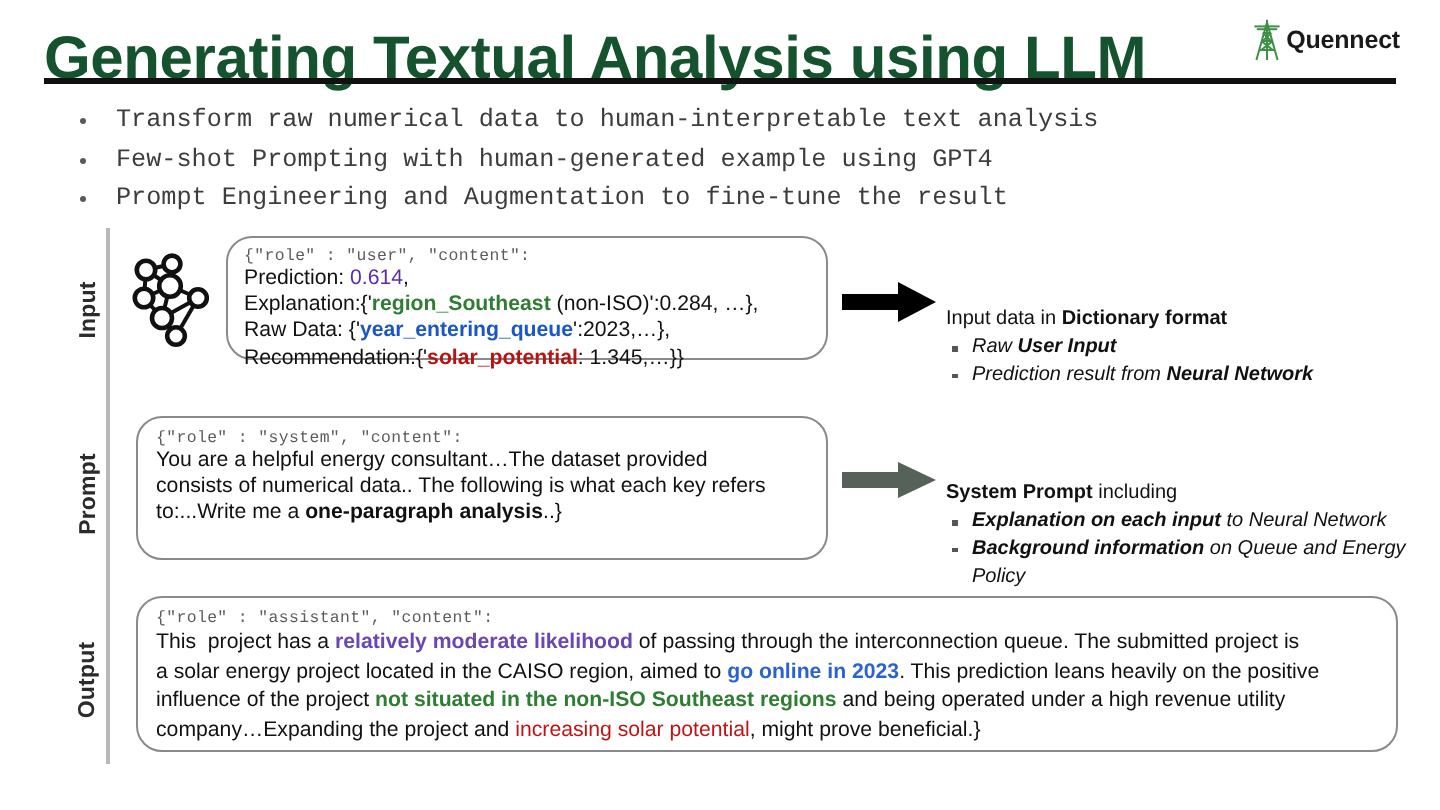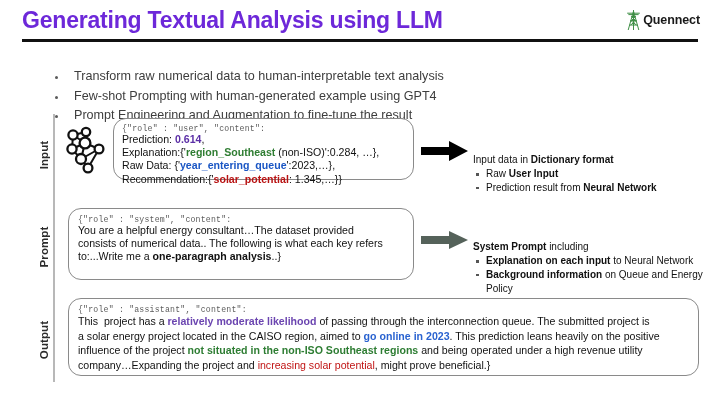--- a/index.html
+++ b/index.html
@@ -19,26 +19,26 @@
   
   .header {
     position: absolute;
     left: 0; top: 0;
     width: 720px;
     height: 44px;
   }
   .slide-title {
     position: absolute;
     left: 22px;
-    top: 6px;
-    font-size: 23px;
+    top: 16px;
+    font-size: 30px;
     font-weight: bold;
     letter-spacing: -0.2px;
     line-height: 28px;
-    color: #6d28d9;
+    color: #14532d;
     white-space: nowrap;
   }
   .title-rule {
     position: absolute;
     left: 22px;
     top: 39px;
     width: 676px;
     height: 3px;
     background: #111111;
   }
@@ -71,21 +71,22 @@
   .lead-bullets li {
     font-size: 12.6px;
     line-height: 17px;
     color: #3d3d3d;
     margin: 0 0 2.5px 0;
     padding-left: 6px;
   }
   .lead-bullets {
     list-style: disc;
     padding-left: 18px;
-    margin: 16px;
+    margin: 0;
+    font-family: Liberation Mono, monospace;
   }
   .lead-bullets li::marker { color: #5a5a5a; font-size: 11px; }
 
   
   .diagram {
     position: absolute;
     left: 0;
     top: 112px;
     width: 720px;
     height: 280px;
@@ -145,21 +146,21 @@
     line-height: 13.2px;
     color: #111111;
     white-space: nowrap;
   }
   #box-input .inner  { padding: 5px 0 0 8px; }
   #box-prompt .inner { padding: 6px 0 0 9px; }
   #box-output .inner { padding: 6px 0 0 9px; }
   #box-output .body-line { line-height: 14.6px; }
 
   
-  .c-purple { color: #5b2ea6; font-weight: bold; text-align: center; }
+  .c-purple { color: #5b2ea6; font-weight: normal; text-align: center; }
   .c-green  { color: #2f7d32; font-weight: bold; }
   .c-blue   { color: #1a56c4; font-weight: bold; }
   .c-red    { color: #b81212; font-weight: bold; }
   .c-purple-soft { color: #6b45b0; font-weight: bold; }
   .c-blue-soft   { color: #2a63d0; font-weight: bold; }
   .c-green-soft  { color: #2e7d33; font-weight: bold; }
   .c-red-soft    { color: #c01414; font-weight: normal; text-align: right; }
   .u-bold { font-weight: bold; }
 
   
@@ -184,20 +185,21 @@
     color: #111111;
     margin-top: 36px;
   }
   #notes-input  { left: 473px; top: 5px;  width: 238px; }
   #notes-prompt { left: 473px; top: 92px; width: 238px; }
   .notes .head { margin: 0 0 1px 0; }
   .notes ul {
     list-style: none;
     margin: 0;
     padding: 0;
+    font-style: italic;
   }
   .notes li {
     position: relative;
     padding-left: 13px;
     margin-bottom: 0.5px;
   }
   .notes li::before {
     content: "";
     position: absolute;
     left: 3px;

